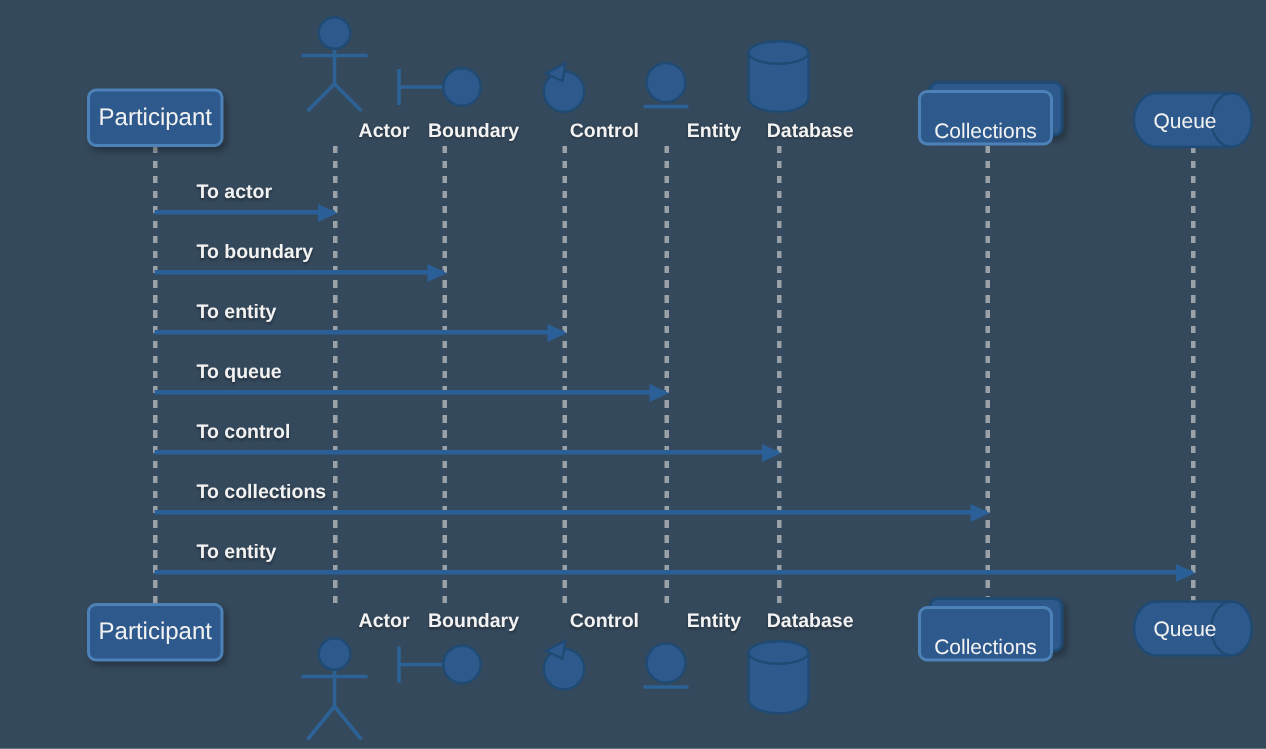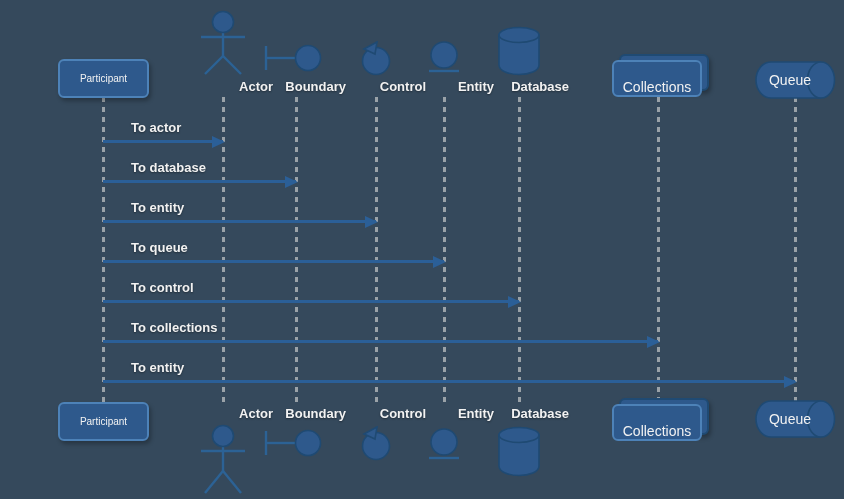--- a/index.html
+++ b/index.html
@@ -9,21 +9,21 @@
   }
   html,body{margin:0;padding:0;}
   body{font-family:"Liberation Sans","DejaVu Sans",sans-serif;}
   #canvas{position:relative;width:844px;height:499px;background:var(--background);overflow:hidden;}
 
   .lifeline{position:absolute;width:3px;top:97px;height:306px;z-index:1;
     background:repeating-linear-gradient(to bottom,var(--lifeline-dash) 0 5px,transparent 5px 10px);}
 
   .pbox{position:absolute;width:91px;height:39px;background:var(--shape-fill);
     border:2px solid var(--shape-border);border-radius:6px;box-sizing:border-box;
-    color:var(--text);font-size:10px;display:flex;align-items:center;justify-content:center;
+    color:var(--text);font-size:16px;display:flex;align-items:center;justify-content:center;
     z-index:3;box-shadow:2px 3px 4px rgba(0,0,0,.28);}
 
   .collections-back{position:absolute;width:90px;height:37px;background:var(--shape-fill);
     border:2px solid var(--icon-stroke);border-radius:6px;box-sizing:border-box;z-index:2;
     box-shadow:2px 3px 4px rgba(0,0,0,.28);}
   .collections-front{position:absolute;width:90px;height:37px;background:var(--shape-fill);
     border:2px solid var(--shape-border);border-radius:6px;box-sizing:border-box;z-index:3;
     color:var(--text);font-size:14px;display:flex;align-items:flex-end;justify-content:center;}
 
   .icon{position:absolute;z-index:3;}
@@ -106,21 +106,21 @@
       <ellipse class="icon-fill" cx="67" cy="19" rx="13.5" ry="18"></ellipse>
     </svg>
     <div class="qtext">Queue</div>
   </div>
 
   <div class="msg-label" style="top:120px">To actor</div>
   <div class="msg-line" style="top:140px;width:120px">
       <span class="head"></span>
     </div>
 
-  <div class="msg-label" style="top:160px">To database</div>
+  <div class="msg-label" style="top:160px">To boundary</div>
   <div class="msg-line" style="top:180px;width:193px">
       <span class="head"></span>
     </div>
 
   <div class="msg-label" style="top:200px">To entity</div>
   <div class="msg-line" style="top:220px;width:273px">
       <span class="head"></span>
     </div>
 
   <div class="msg-label" style="top:240px">To queue</div>

